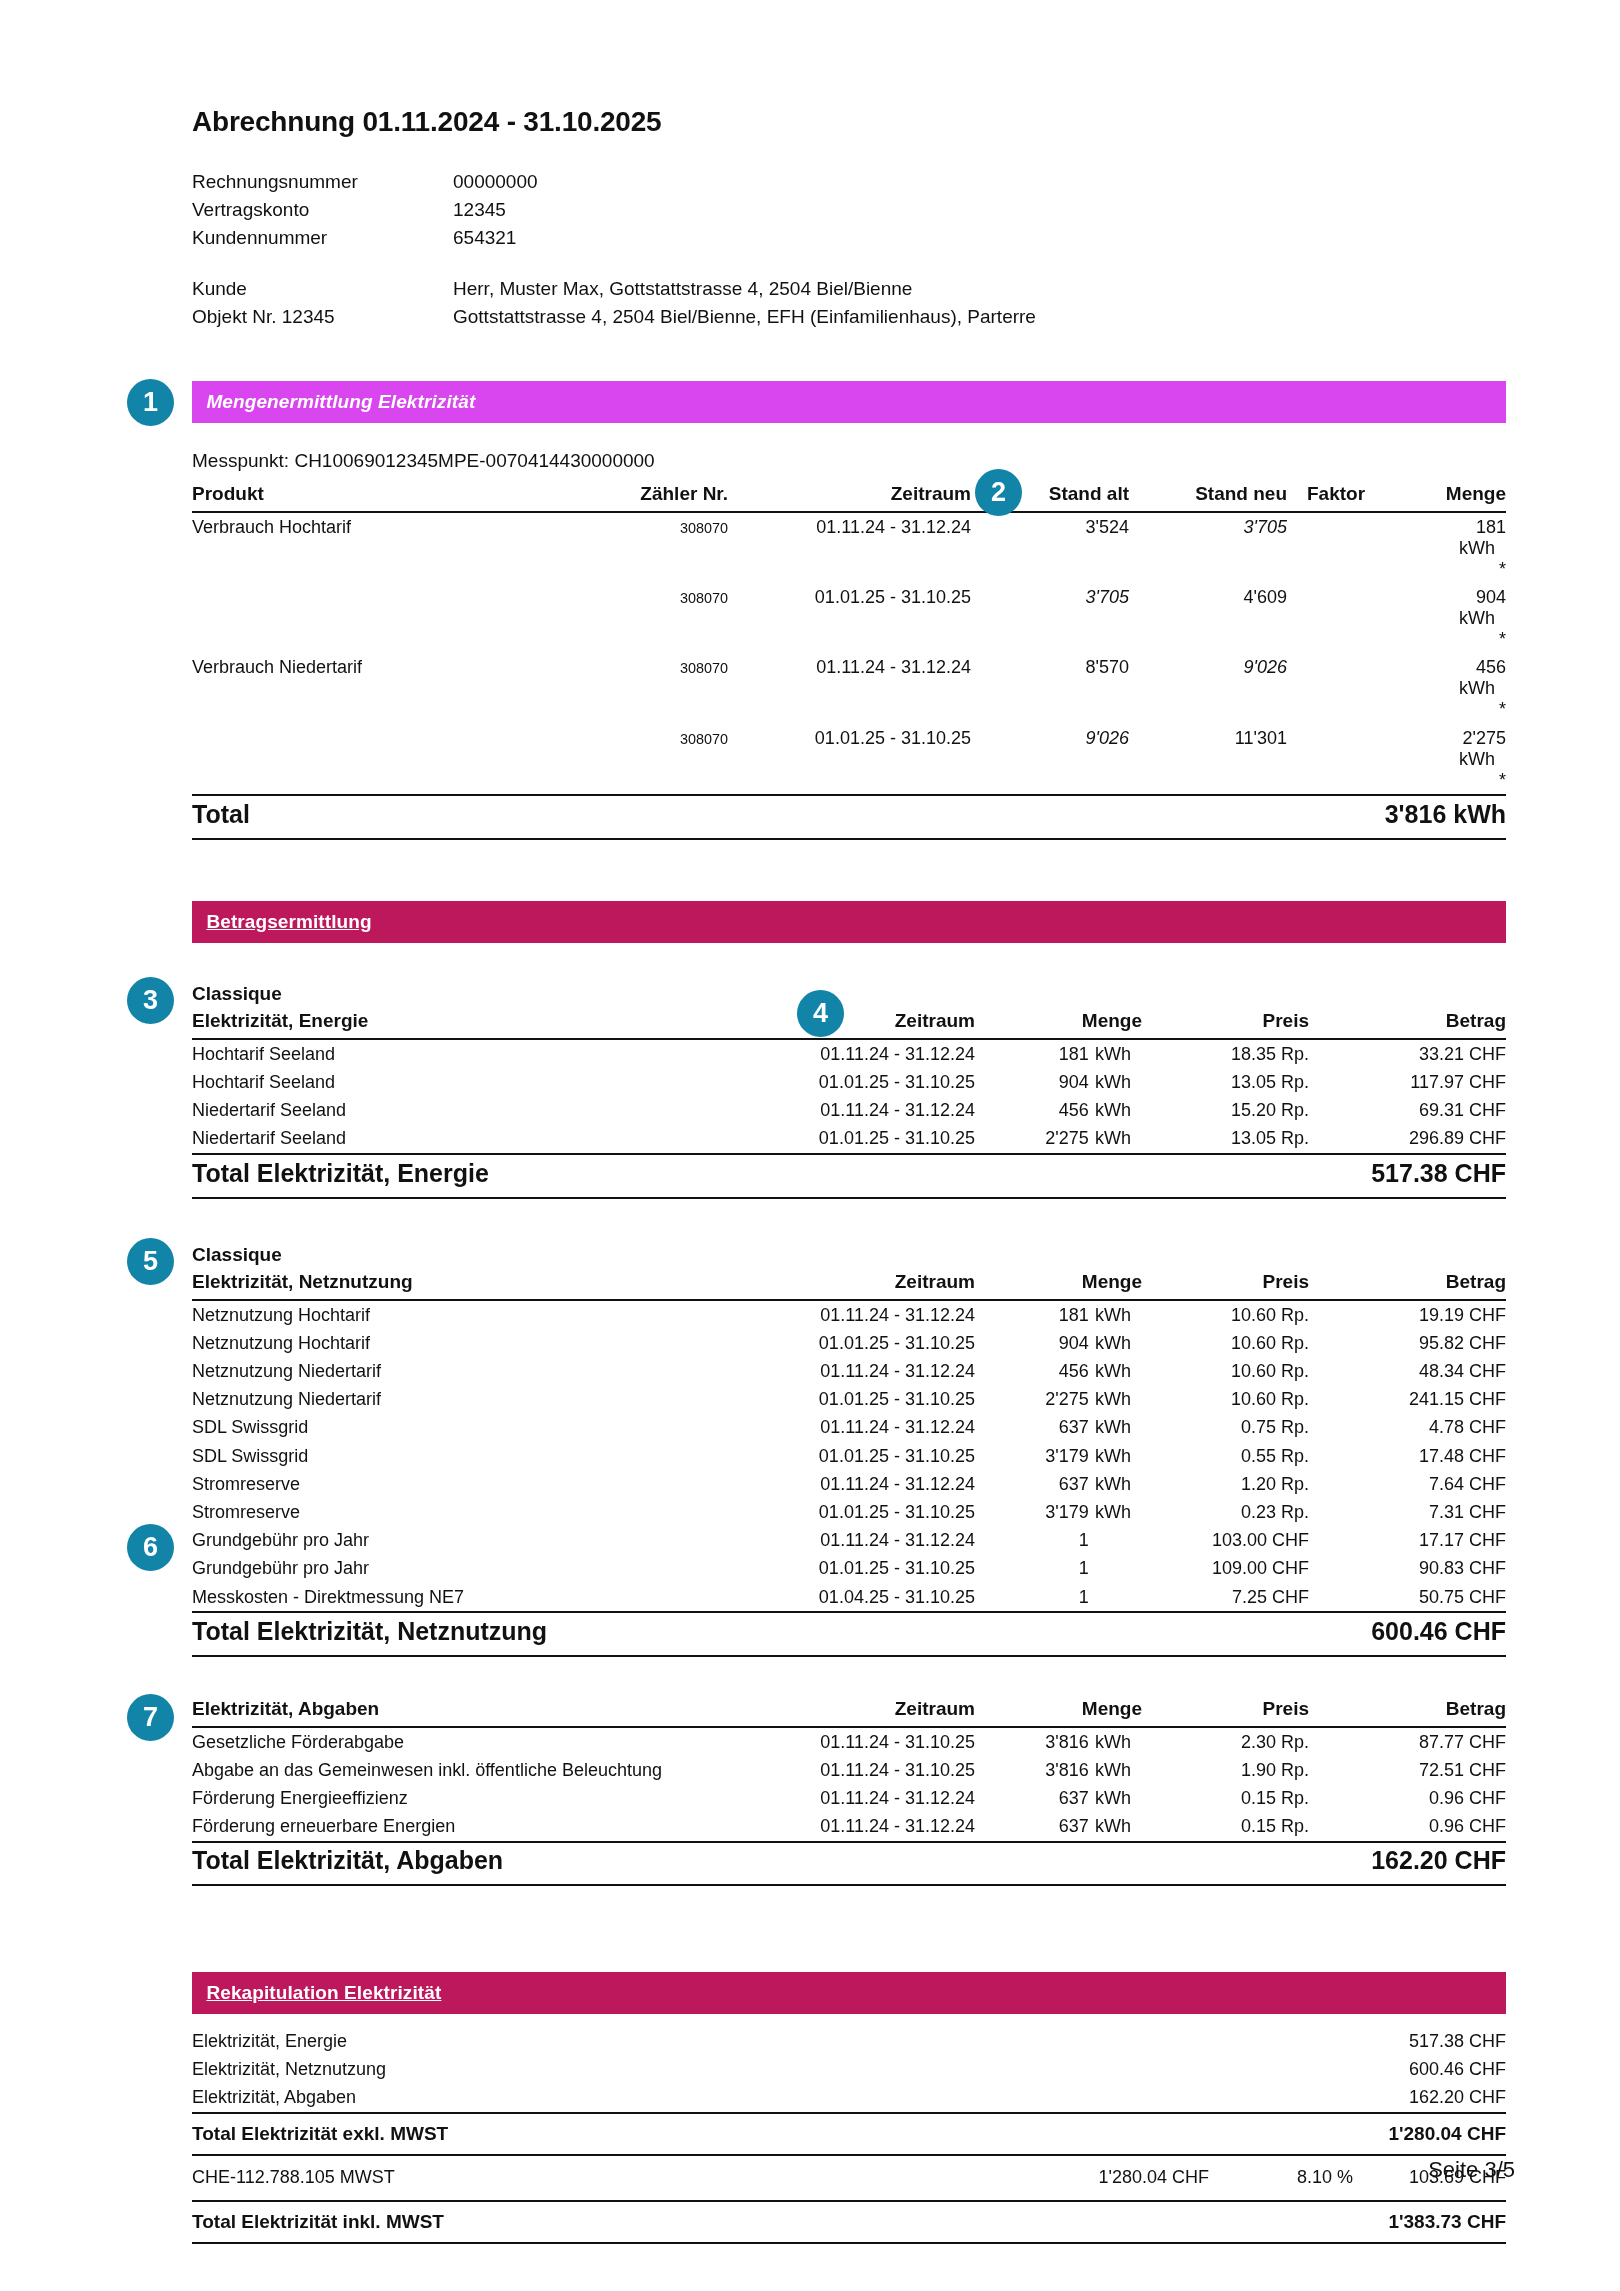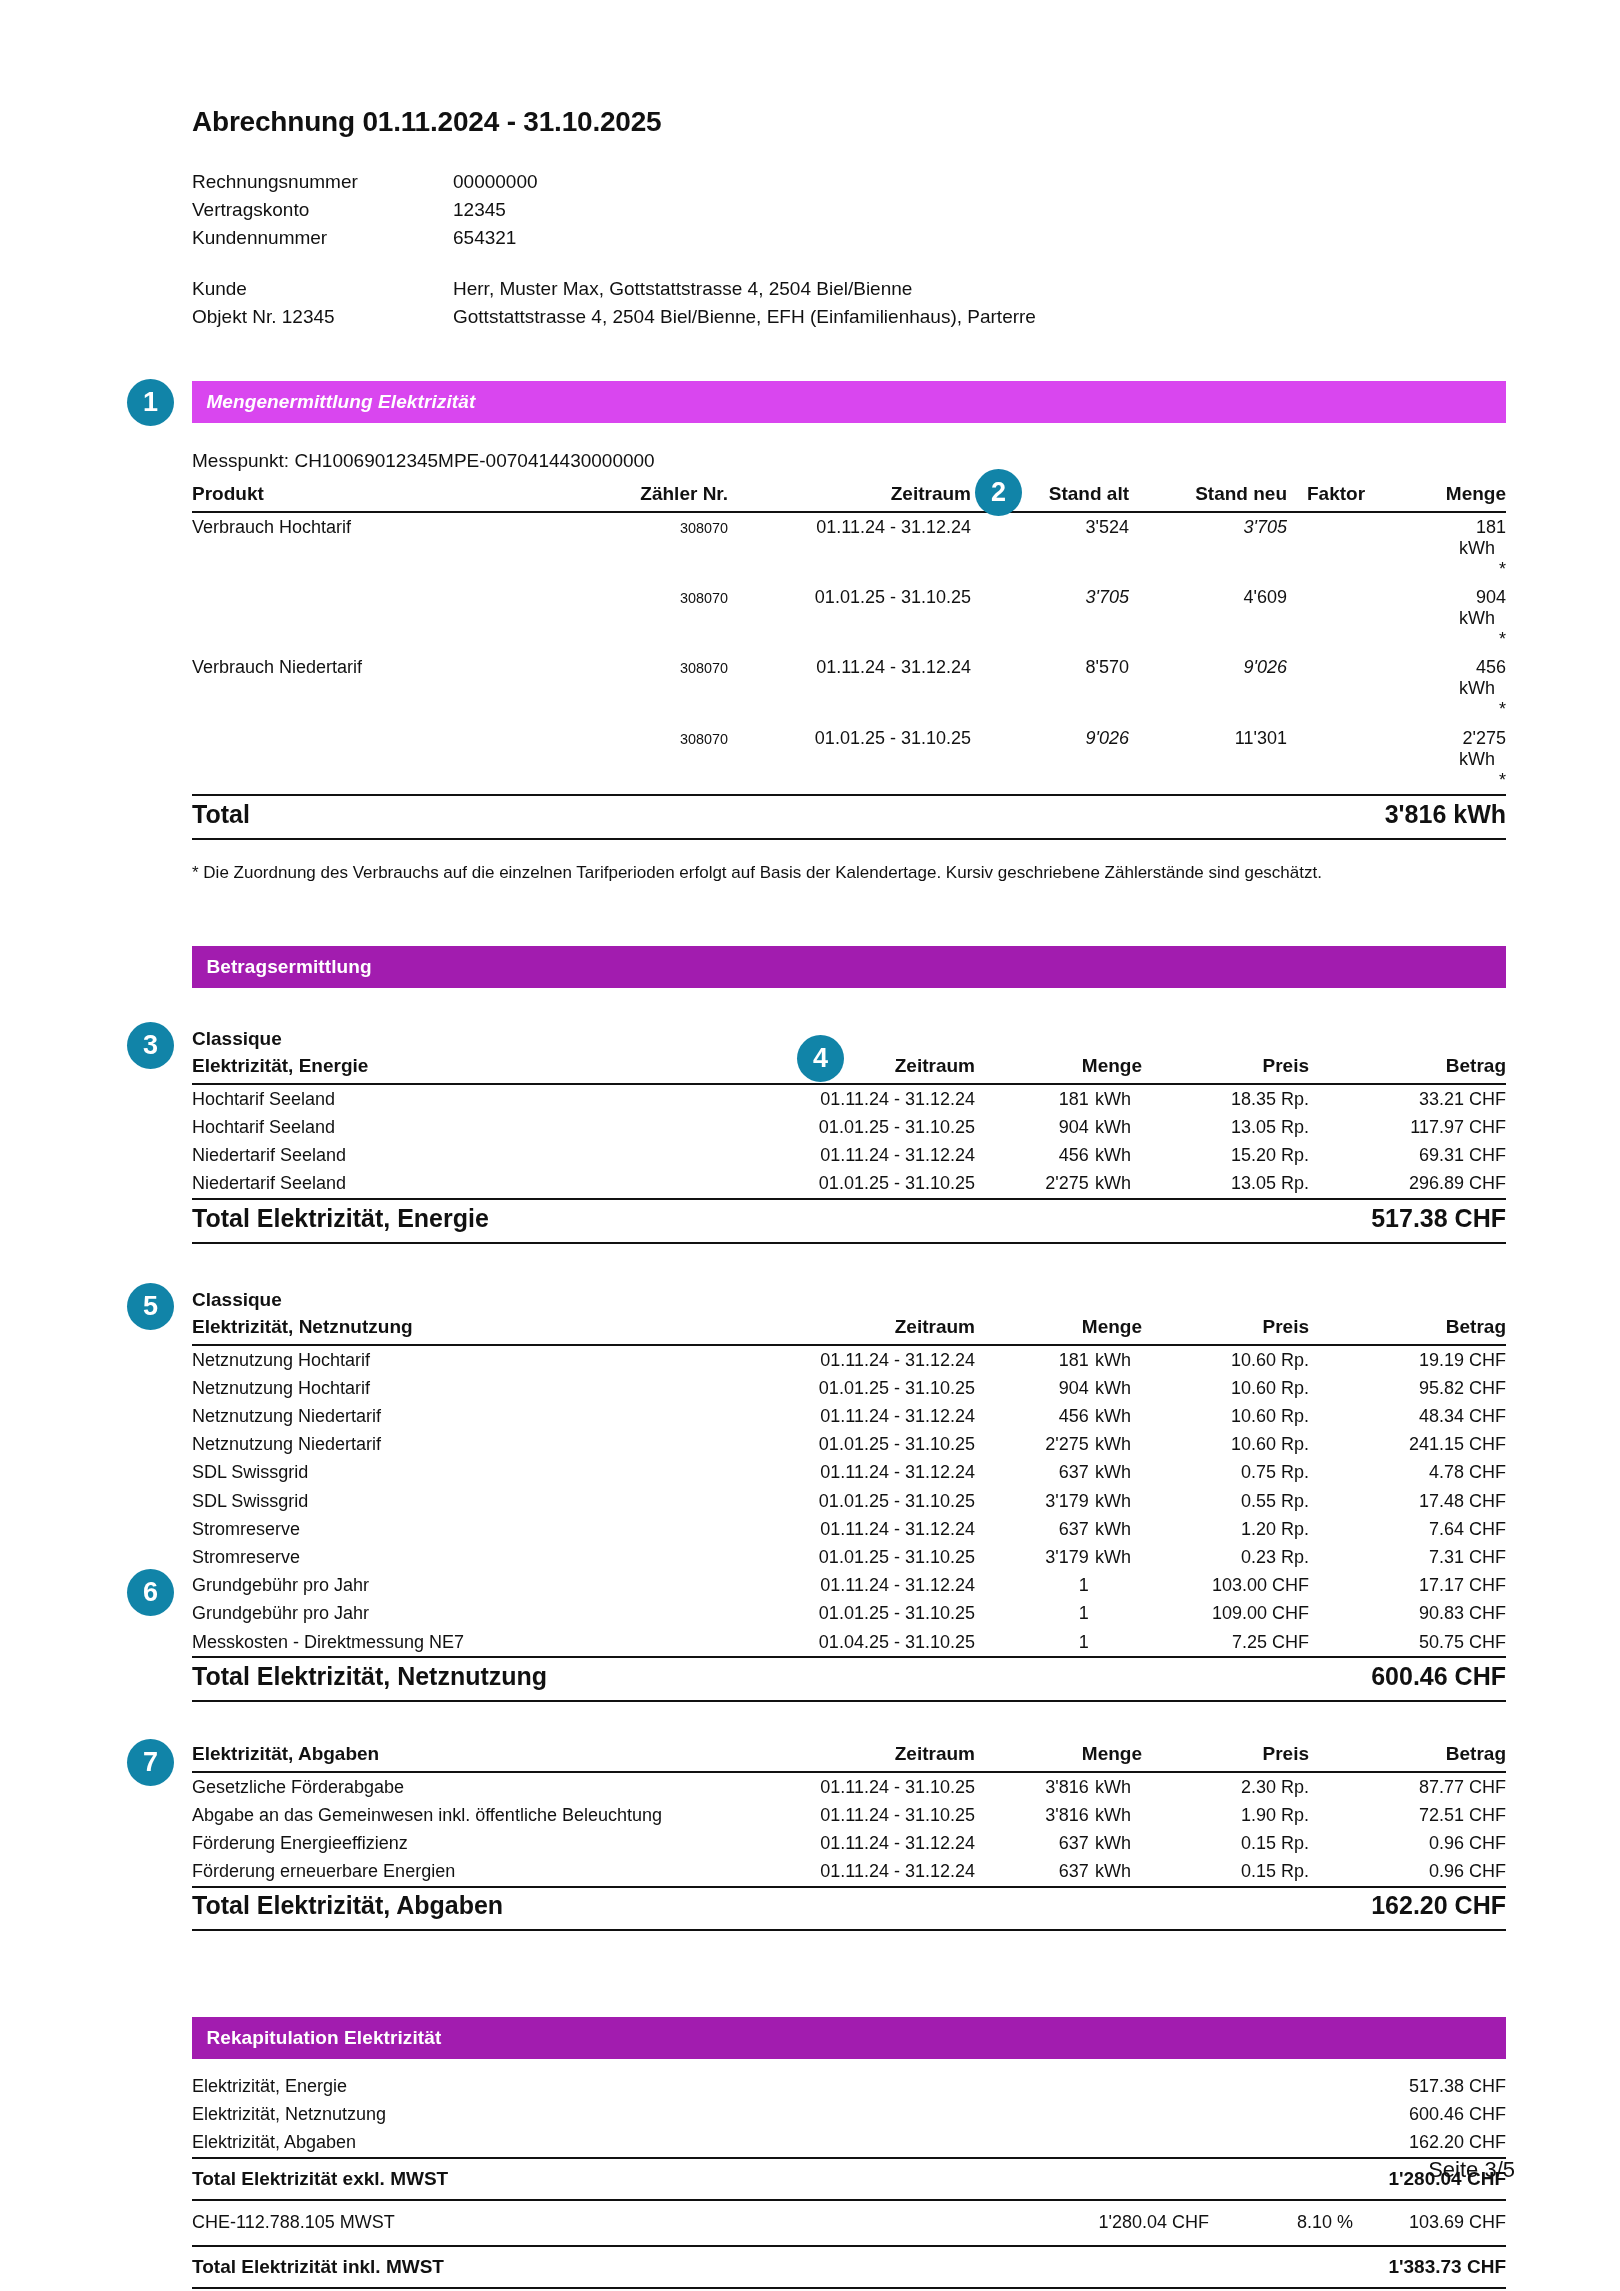--- a/index.html
+++ b/index.html
@@ -55,21 +55,21 @@
     display: flex;
     align-items: center;
     padding-left: 14.4px;
     box-sizing: border-box;
     color: #ffffff;
     font-size: 19px;
     font-weight: bold;
     letter-spacing: 0.1px;
   }
   .bar-dark { background: #d946ef; font-style: italic; }
-  .bar-light { background: #a21caf; }
+  .bar-light { background: #be185d; text-decoration: underline; }
 
   
   .marker {
     position: absolute;
     width: 47px;
     height: 47px;
     border-radius: 50%;
     background: #1184a8;
     color: #ffffff;
     font-size: 27px;
@@ -264,21 +264,20 @@
           </tr>
         </tbody>
       <tfoot>
         <tr class="total-row">
           <td class="ta-l" colspan="5">Total</td>
           <td class="ta-r" colspan="2">3'816 kWh</td>
         </tr>
       </tfoot>
     </table>
 
-    <div class="footnote">* Die Zuordnung des Verbrauchs auf die einzelnen Tarifperioden erfolgt auf Basis der Kalendertage. Kursiv geschriebene Zählerstände sind geschätzt.</div>
 
     <div style="height:61px"></div>
     <div class="bar bar-light">Betragsermittlung</div>
 
     <div style="height:36px"></div>
     <div style="position:relative;">
       <div class="marker" style="left:-65px; top:-1.8px;">3</div>
       <div class="marker" style="left:605px; top:10.8px;">4</div>
       <table class="data t2">
         <thead>

